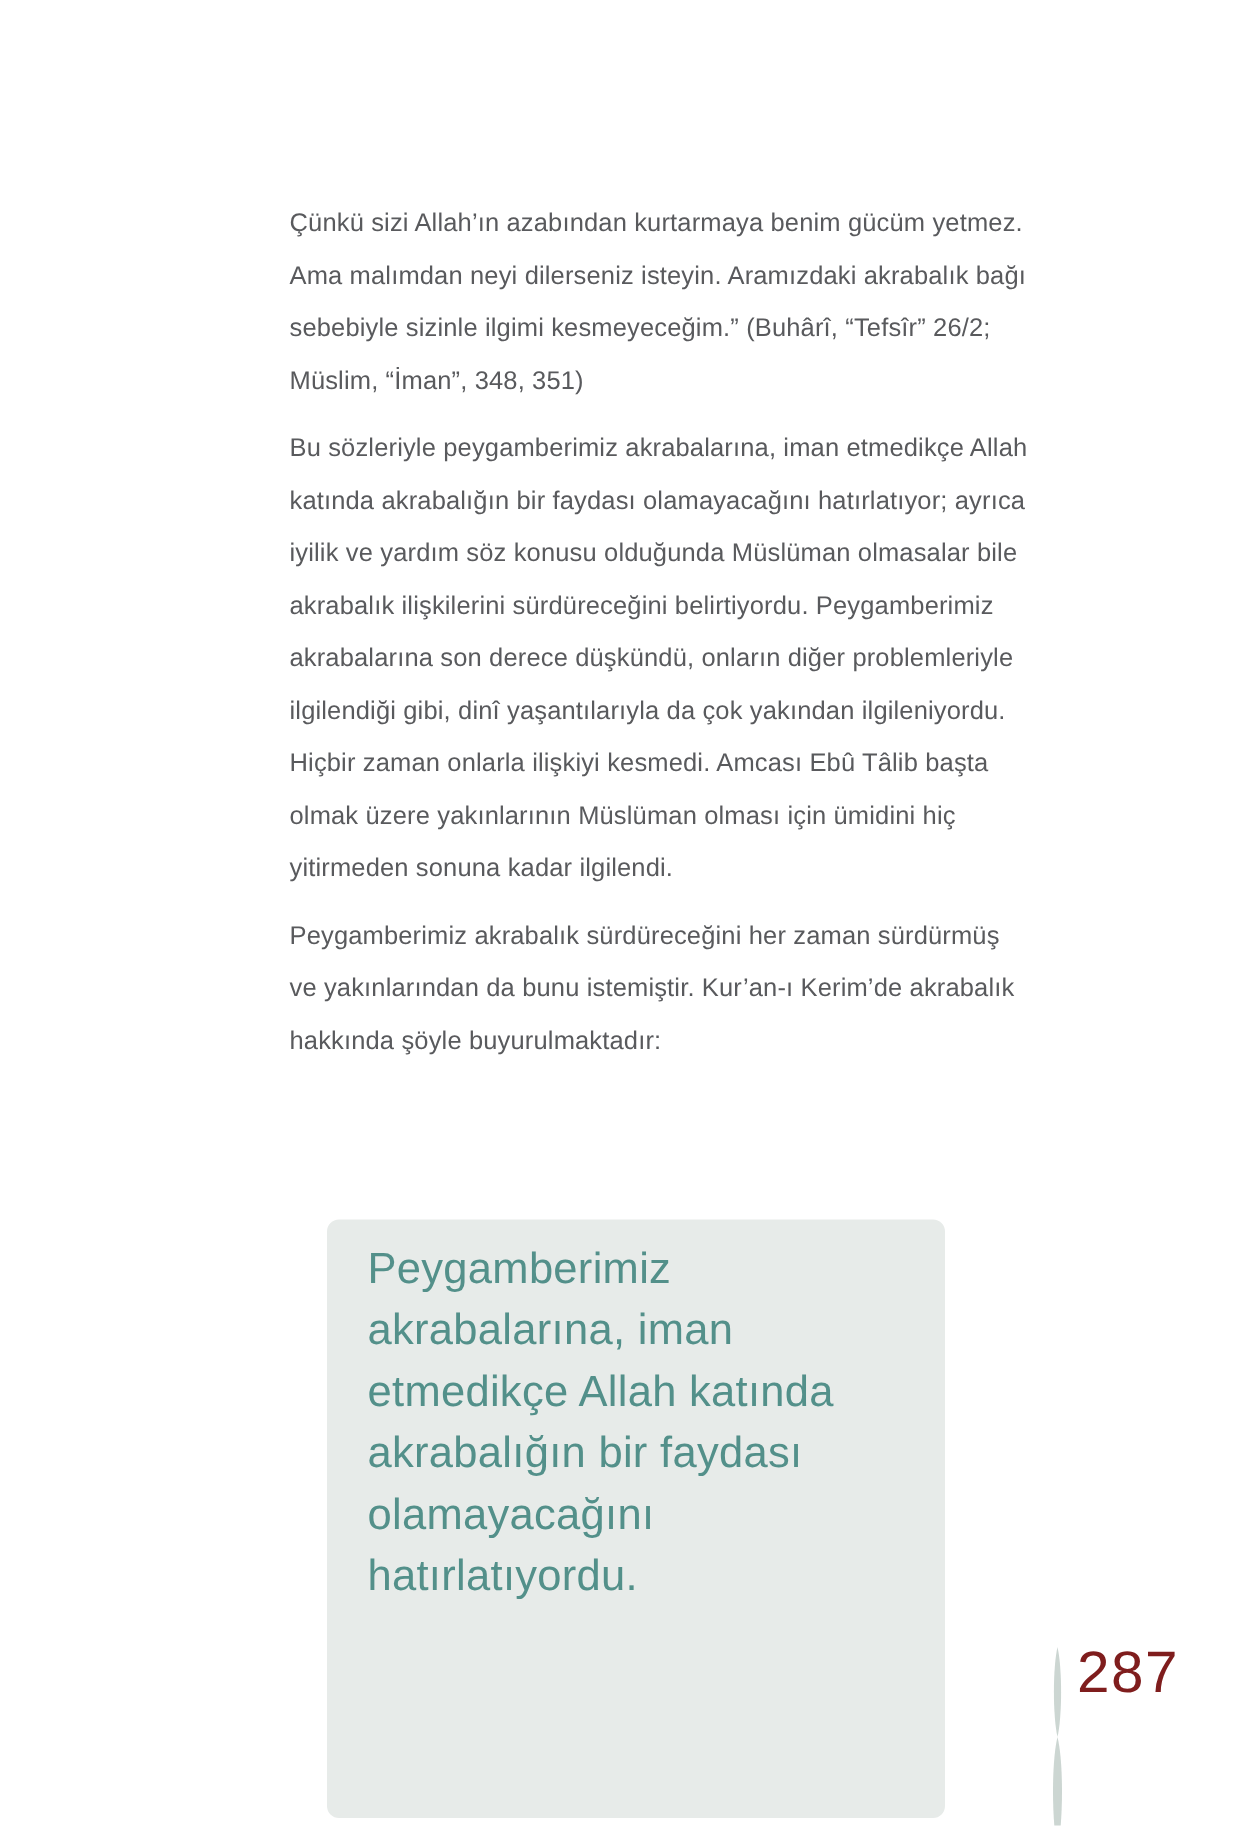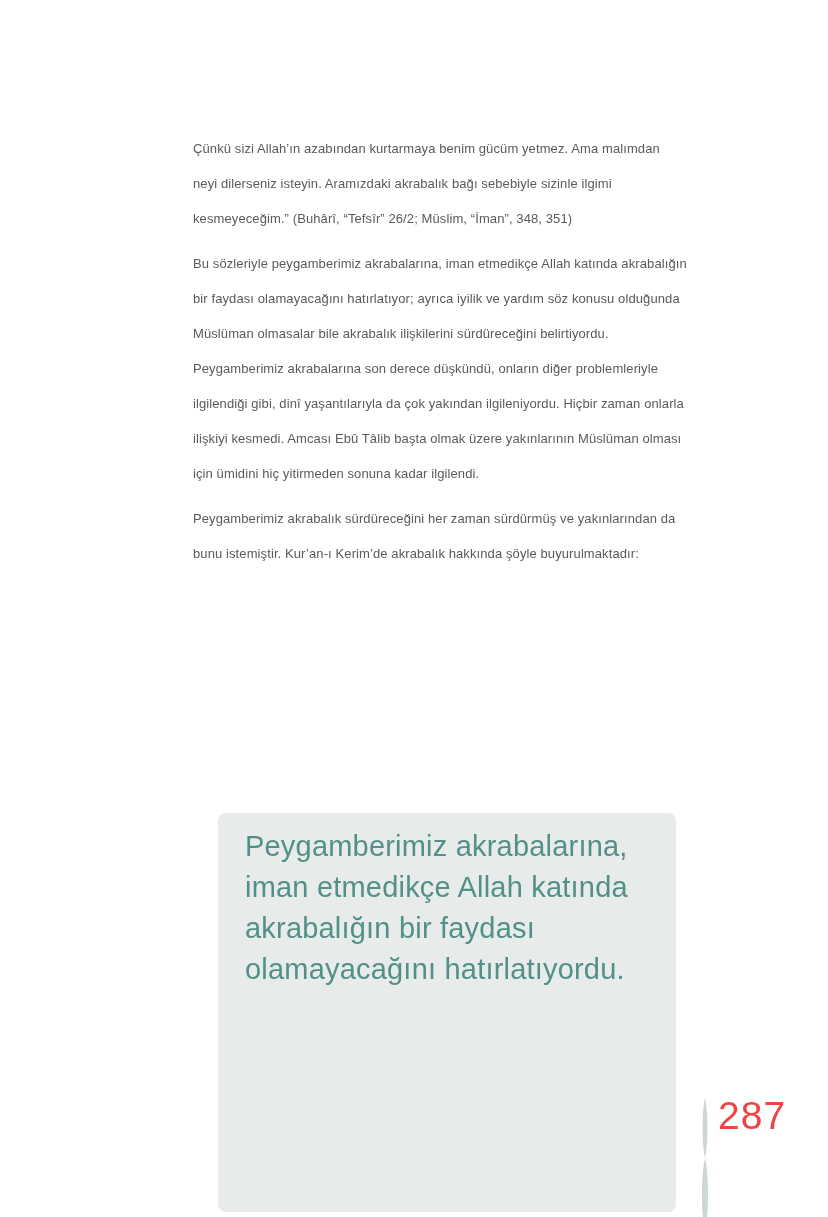--- a/index.html
+++ b/index.html
@@ -19,30 +19,30 @@
     inset: 0;
   }
   .body-text {
     position: absolute;
     left: 193px;
     top: 131px;
     width: 494px;
   }
   .para {
     margin: 0 0 10px 0;
-    font-size: 13px;
+    font-size: 17px;
     line-height: 35px;
     color: #595a5d;
     letter-spacing: 0.1px;
   }
   .quote-box {
     position: absolute;
     left: 218px;
     top: 813px;
-    width: 458px;
+    width: 412px;
     height: 399px;
     background: #e7ebe9;
     border-radius: 8px;
     box-sizing: border-box;
     padding: 13px 28px 0 27px;
   }
   .quote-text {
     margin: 0;
     font-size: 29px;
     line-height: 41px;
@@ -53,21 +53,21 @@
     position: absolute;
     left: 698px;
     top: 1098px;
   }
   .page-number {
     position: absolute;
     left: 718px;
     top: 1093px;
     font-size: 39px;
     line-height: 46px;
-    color: #ef4444;
+    color: #7f1d1d;
     letter-spacing: 1px;
   }
 </style>
 </head>
 <body>
 
 <div class="page">
 
   <div class="body-text">
     <p class="para">Çünkü sizi Allah’ın azabından kurtarmaya benim gücüm yetmez. Ama malımdan neyi dilerseniz isteyin. Aramızdaki akrabalık bağı sebebiyle sizinle ilgimi kesmeyeceğim.” (Buhârî, “Tefsîr” 26/2; Müslim, “İman”, 348, 351)</p>

